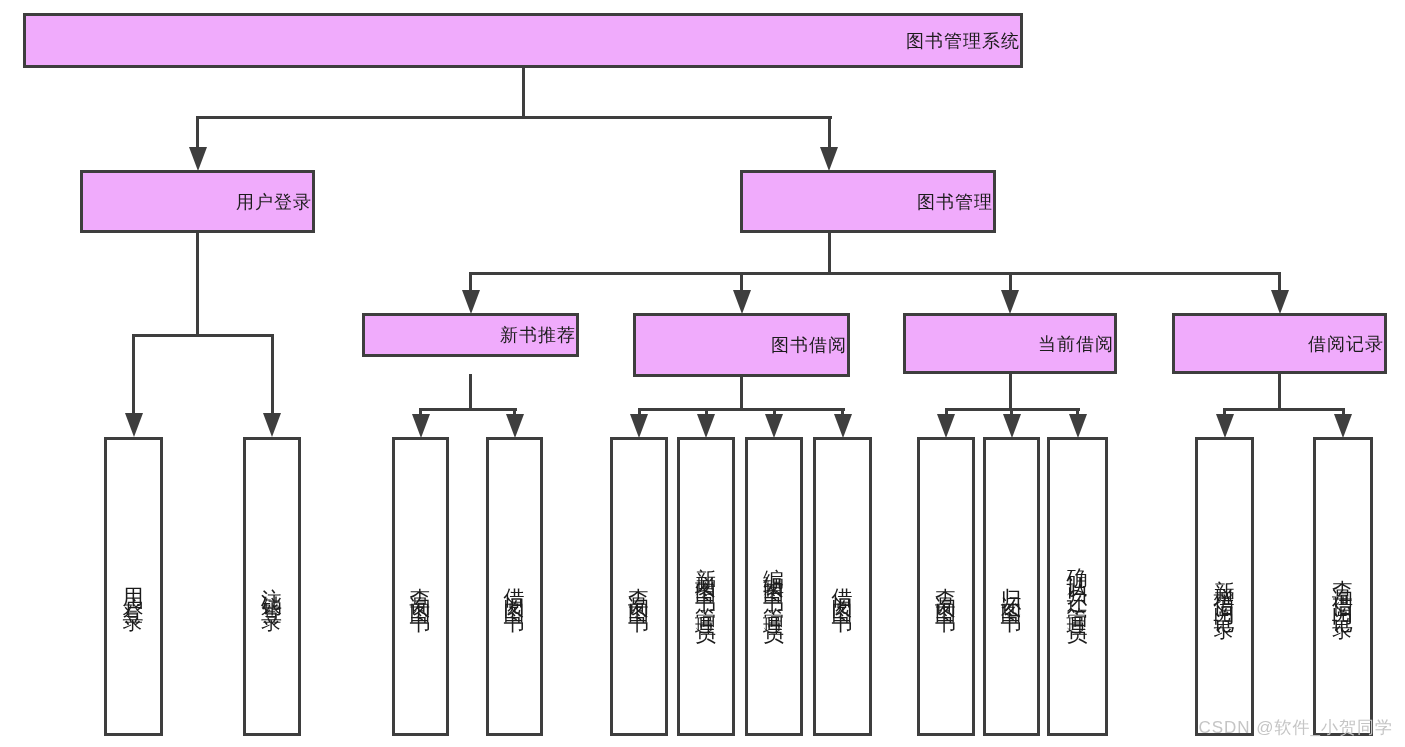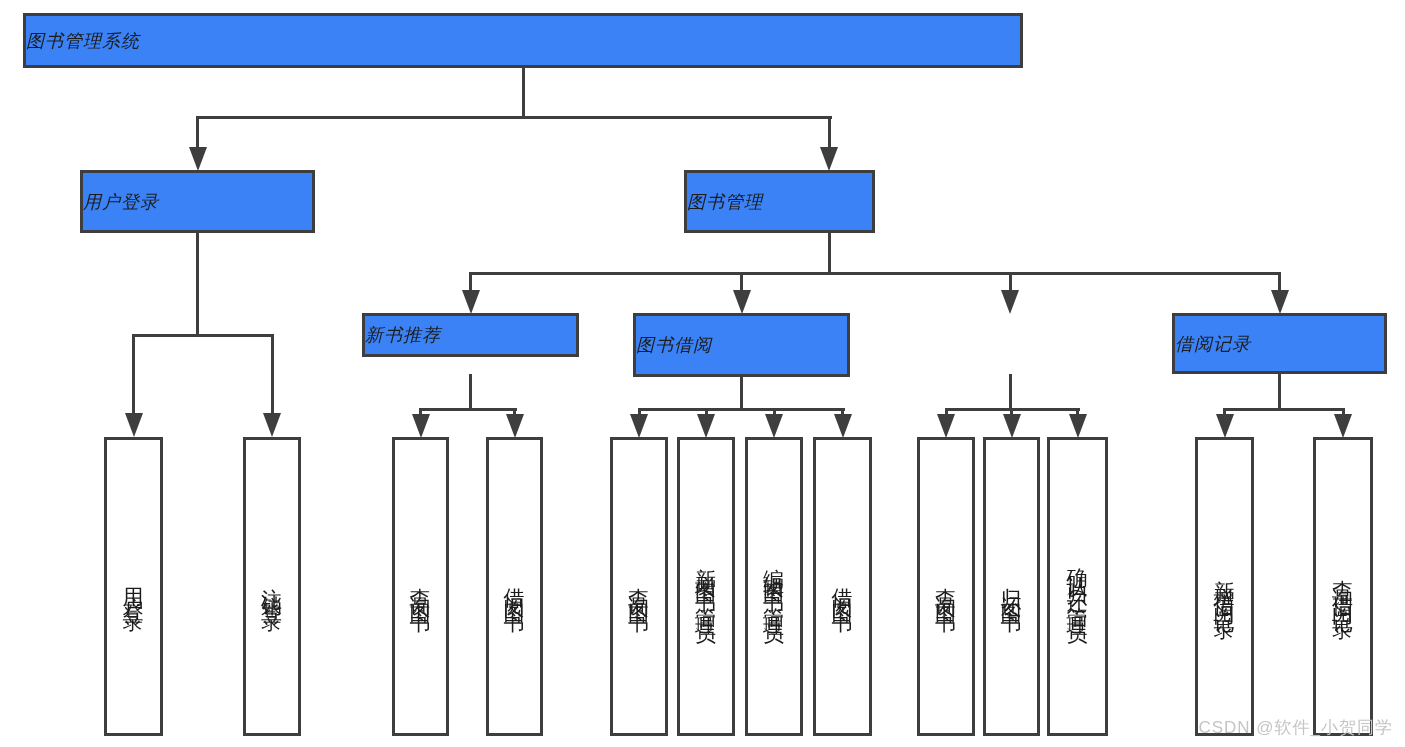--- a/index.html
+++ b/index.html
@@ -1,22 +1,22 @@
 <!DOCTYPE html>
 <html style="--line: #3e3e3e; --text: #1c1c1c; --watermark: #c5c5c5; --background: #ffffff;"><head>
 <meta charset="utf-8">
 <style>
   :root { --line:#3e3e3e; --text:#1c1c1c; --watermark:#c5c5c5; --background:#ffffff; }
   * { margin:0; padding:0; box-sizing:border-box; }
   body { background:#fff; font-family:"Liberation Sans", sans-serif; }
   .canvas { position:relative; width:1405px; height:747px; background:var(--background); overflow:hidden; }
   .b {
-    position:absolute; background:#3b82f6; border:3px solid var(--line);
-    display:flex; align-items:center; justify-content:flex-start;
-    color:var(--text); font-size:18px; letter-spacing:1px;font-style:italic;
+    position:absolute; background:#f0abfc; border:3px solid var(--line);
+    display:flex; align-items:center; justify-content:flex-end;
+    color:var(--text); font-size:18px; letter-spacing:1px;
   }
   .bv {
     position:absolute; background:#fff; border:3px solid var(--line);
     display:flex; align-items:center; justify-content:center;
     color:var(--text);
   }
   .vtext {
     writing-mode:vertical-rl; text-orientation:mixed;
     font-size:21px; line-height:1.1; letter-spacing:8px; color:var(--text);
     white-space:nowrap;
@@ -38,32 +38,35 @@
 <div class="canvas">
 
   <div class="b" style="left:23px; top:13px; width:1000px; height:55px;">
     <span>图书管理系统</span>
   </div>
 
   <div class="b" style="left:80px; top:170px; width:235px; height:63px;">
     <span>用户登录</span>
   </div>
 
-  <div class="b" style="left:684px; top:170px; width:191px; height:63px;">
+  <div class="b" style="left:740px; top:170px; width:256px; height:63px;">
     <span>图书管理</span>
   </div>
 
   <div class="b" style="left:362px; top:313px; width:217px; height:44px;">
     <span>新书推荐</span>
   </div>
 
   <div class="b" style="left:633px; top:313px; width:217px; height:64px;">
     <span>图书借阅</span>
   </div>
 
+  <div class="b" style="left:903px; top:313px; width:214px; height:61px;">
+    <span>当前借阅</span>
+  </div>
 
   <div class="b" style="left:1172px; top:313px; width:215px; height:61px;">
     <span>借阅记录</span>
   </div>
 
   <div class="bv" style="left:104px; top:437px; width:59px; height:299px;">
     <span class="vtext">用户登录</span>
   </div>
 
   <div class="bv" style="left:243px; top:437px; width:58px; height:299px;">

